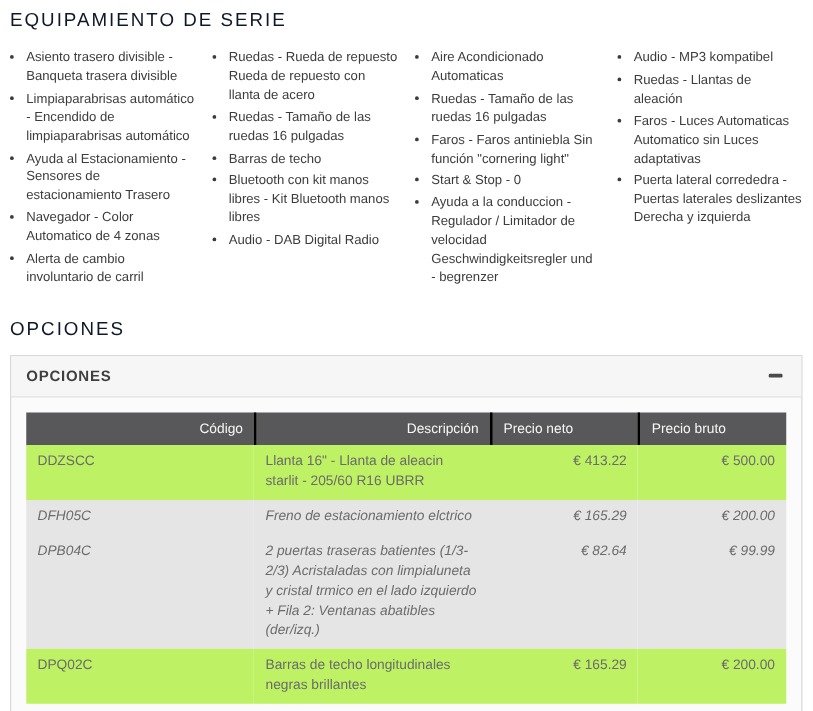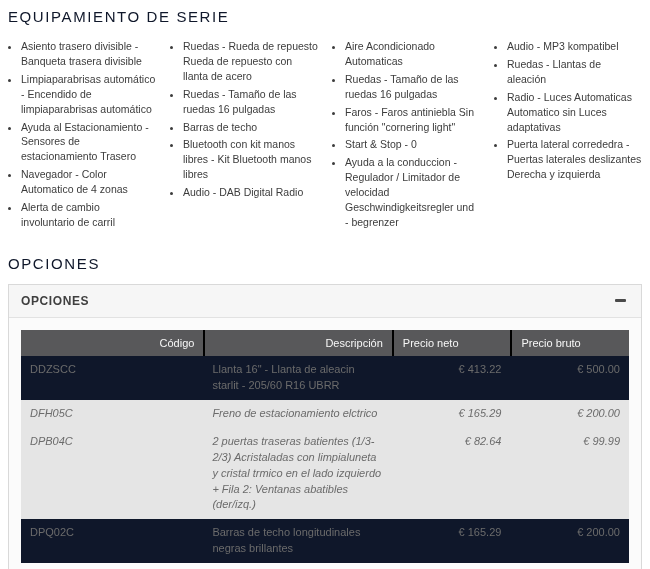--- a/index.html
+++ b/index.html
@@ -94,21 +94,21 @@
     padding: 7px 9px;
     font-size: 11px;
   }
   table.options thead th + th { border-left: 2px solid #000000; }
 
   table.options tbody td {
     padding: 6px 9px;
     vertical-align: top;
     line-height: 1.45;
   }
-  table.options tbody tr.alt { background: #0f172a; }
+  table.options tbody tr.alt { background: #bef264; }
   table.options tbody tr.plain { background: #e5e5e5; font-style: italic; }
   td.num, th.num-h { text-align: right; }
   table.options thead th.num-h { text-align: left; }
 </style>
 </head>
 <body>
 
 <div class="page">
 
   <div class="section-heading">EQUIPAMIENTO DE SERIE</div>
@@ -131,21 +131,21 @@
     <ul>
       <li>Aire Acondicionado Automaticas</li>
       <li>Ruedas - Tamaño de las ruedas 16 pulgadas</li>
       <li>Faros - Faros antiniebla Sin función "cornering light"</li>
       <li>Start &amp; Stop - 0</li>
       <li>Ayuda a la conduccion - Regulador / Limitador de velocidad Geschwindigkeitsregler und - begrenzer</li>
     </ul>
     <ul>
       <li>Audio - MP3 kompatibel</li>
       <li>Ruedas - Llantas de aleación</li>
-      <li>Radio - Luces Automaticas Automatico sin Luces adaptativas</li>
+      <li>Faros - Luces Automaticas Automatico sin Luces adaptativas</li>
       <li>Puerta lateral corrededra - Puertas laterales deslizantes Derecha y izquierda</li>
     </ul>
   </div>
 
   <div class="section-heading options-heading">OPCIONES</div>
 
   <div class="panel">
     <div class="panel-header">
       <span class="panel-title">OPCIONES</span>
       <button class="collapse-btn">

